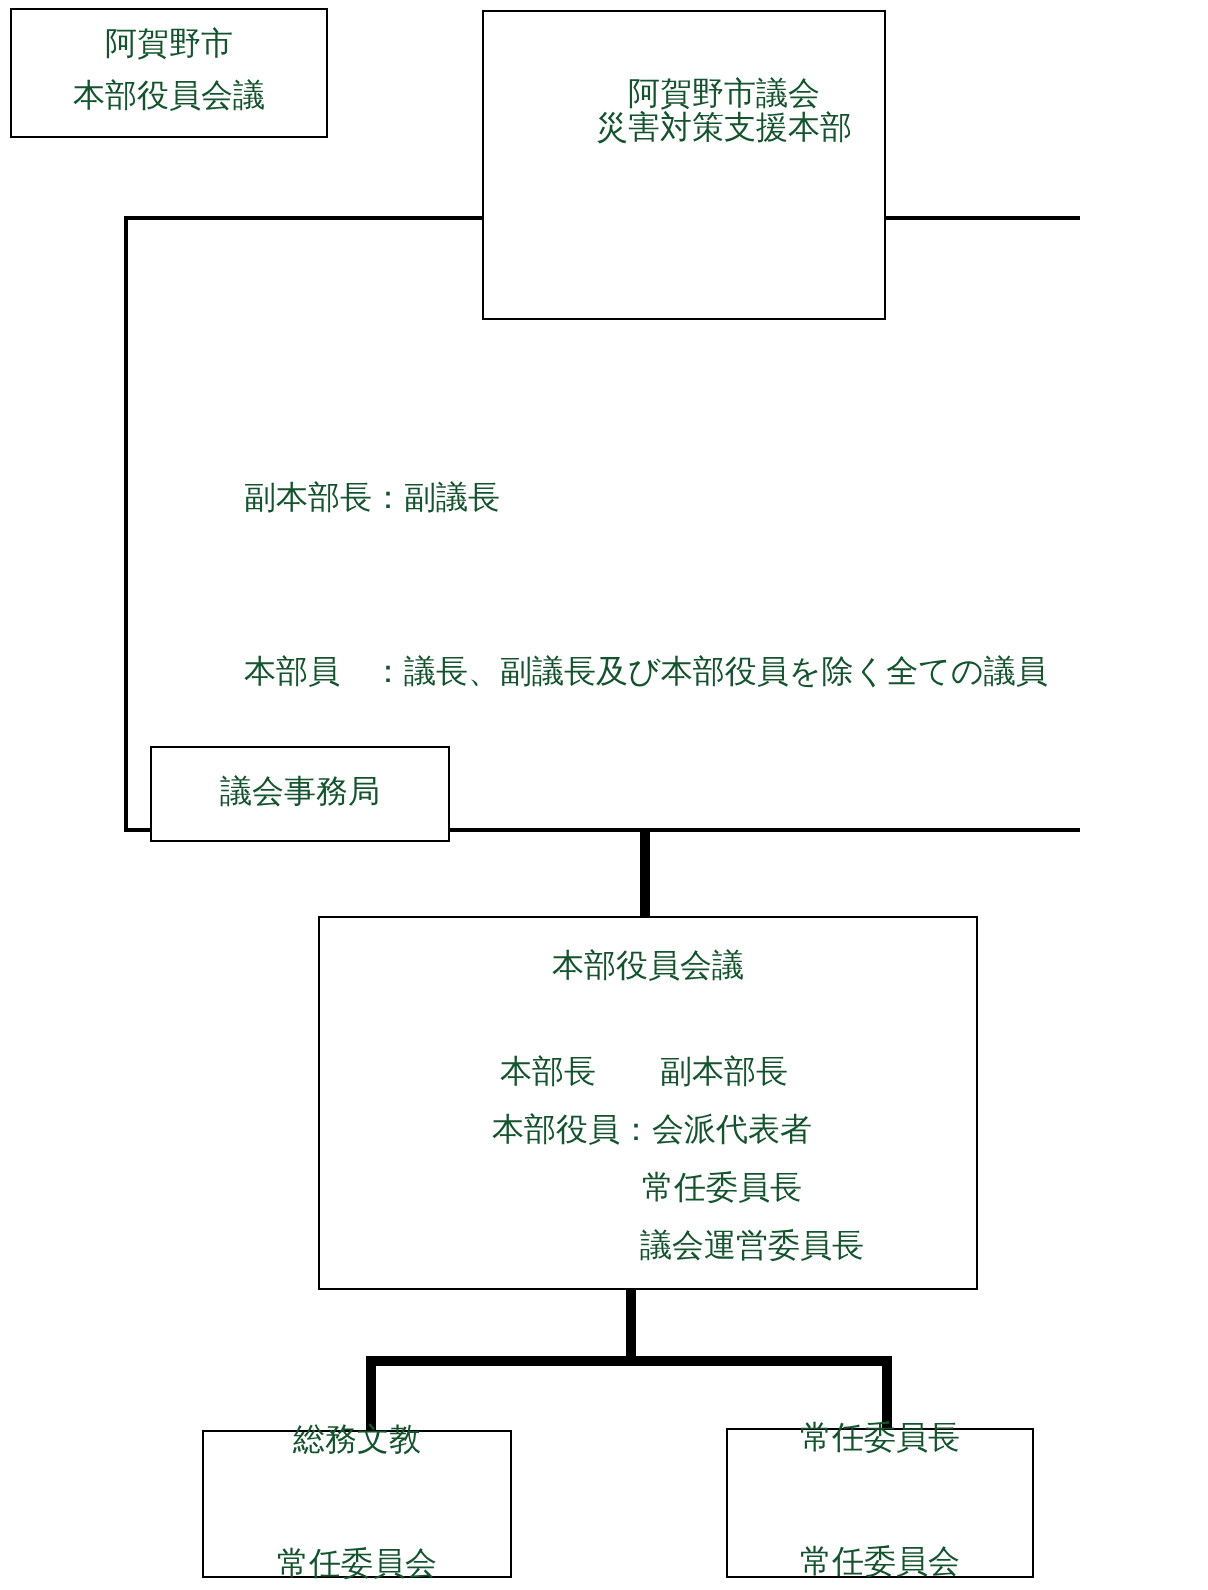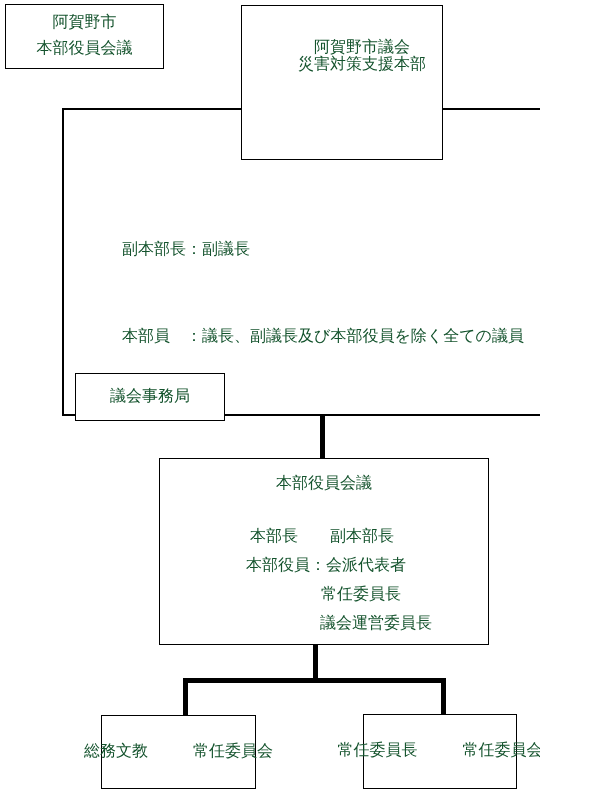--- a/index.html
+++ b/index.html
@@ -57,21 +57,21 @@
   .mid-title {
     position: absolute; left: 0; right: 0; top: 14px; text-align: center;
   }
   .mline { position: absolute; white-space: pre; line-height: 17px; }
   .m1 { left: 90px;  top: 70px; }
   .m2 { left: 86px;  top: 99px; }
   .m3 { left: 161px; top: 128px; }
   .m4 { left: 160px; top: 157px; }
   
   .b-com {
-    display: flex; flex-direction: row; justify-content: center;
+    display: flex; flex-direction: column; justify-content: center;
     align-items: center; row-gap: 10px; text-align: center; z-index: 2; gap: 45px;
   }
   .b-com-left  { left: 101px; top: 715px; width: 155px; height: 74px; }
   .b-com-right { left: 363px; top: 714px; width: 154px; height: 75px; }
   
   .conn { position: absolute; background: #000000; z-index: 0; }
   .c-v1 { left: 320px; top: 414px; width: 5px; height: 45px; }
   .c-v2 { left: 313px; top: 644px; width: 5px; height: 35px; }
   .c-h  { left: 183px; top: 678px; width: 263px; height: 5px; }
   .c-dl { left: 183px; top: 678px; width: 5px; height: 38px; }

